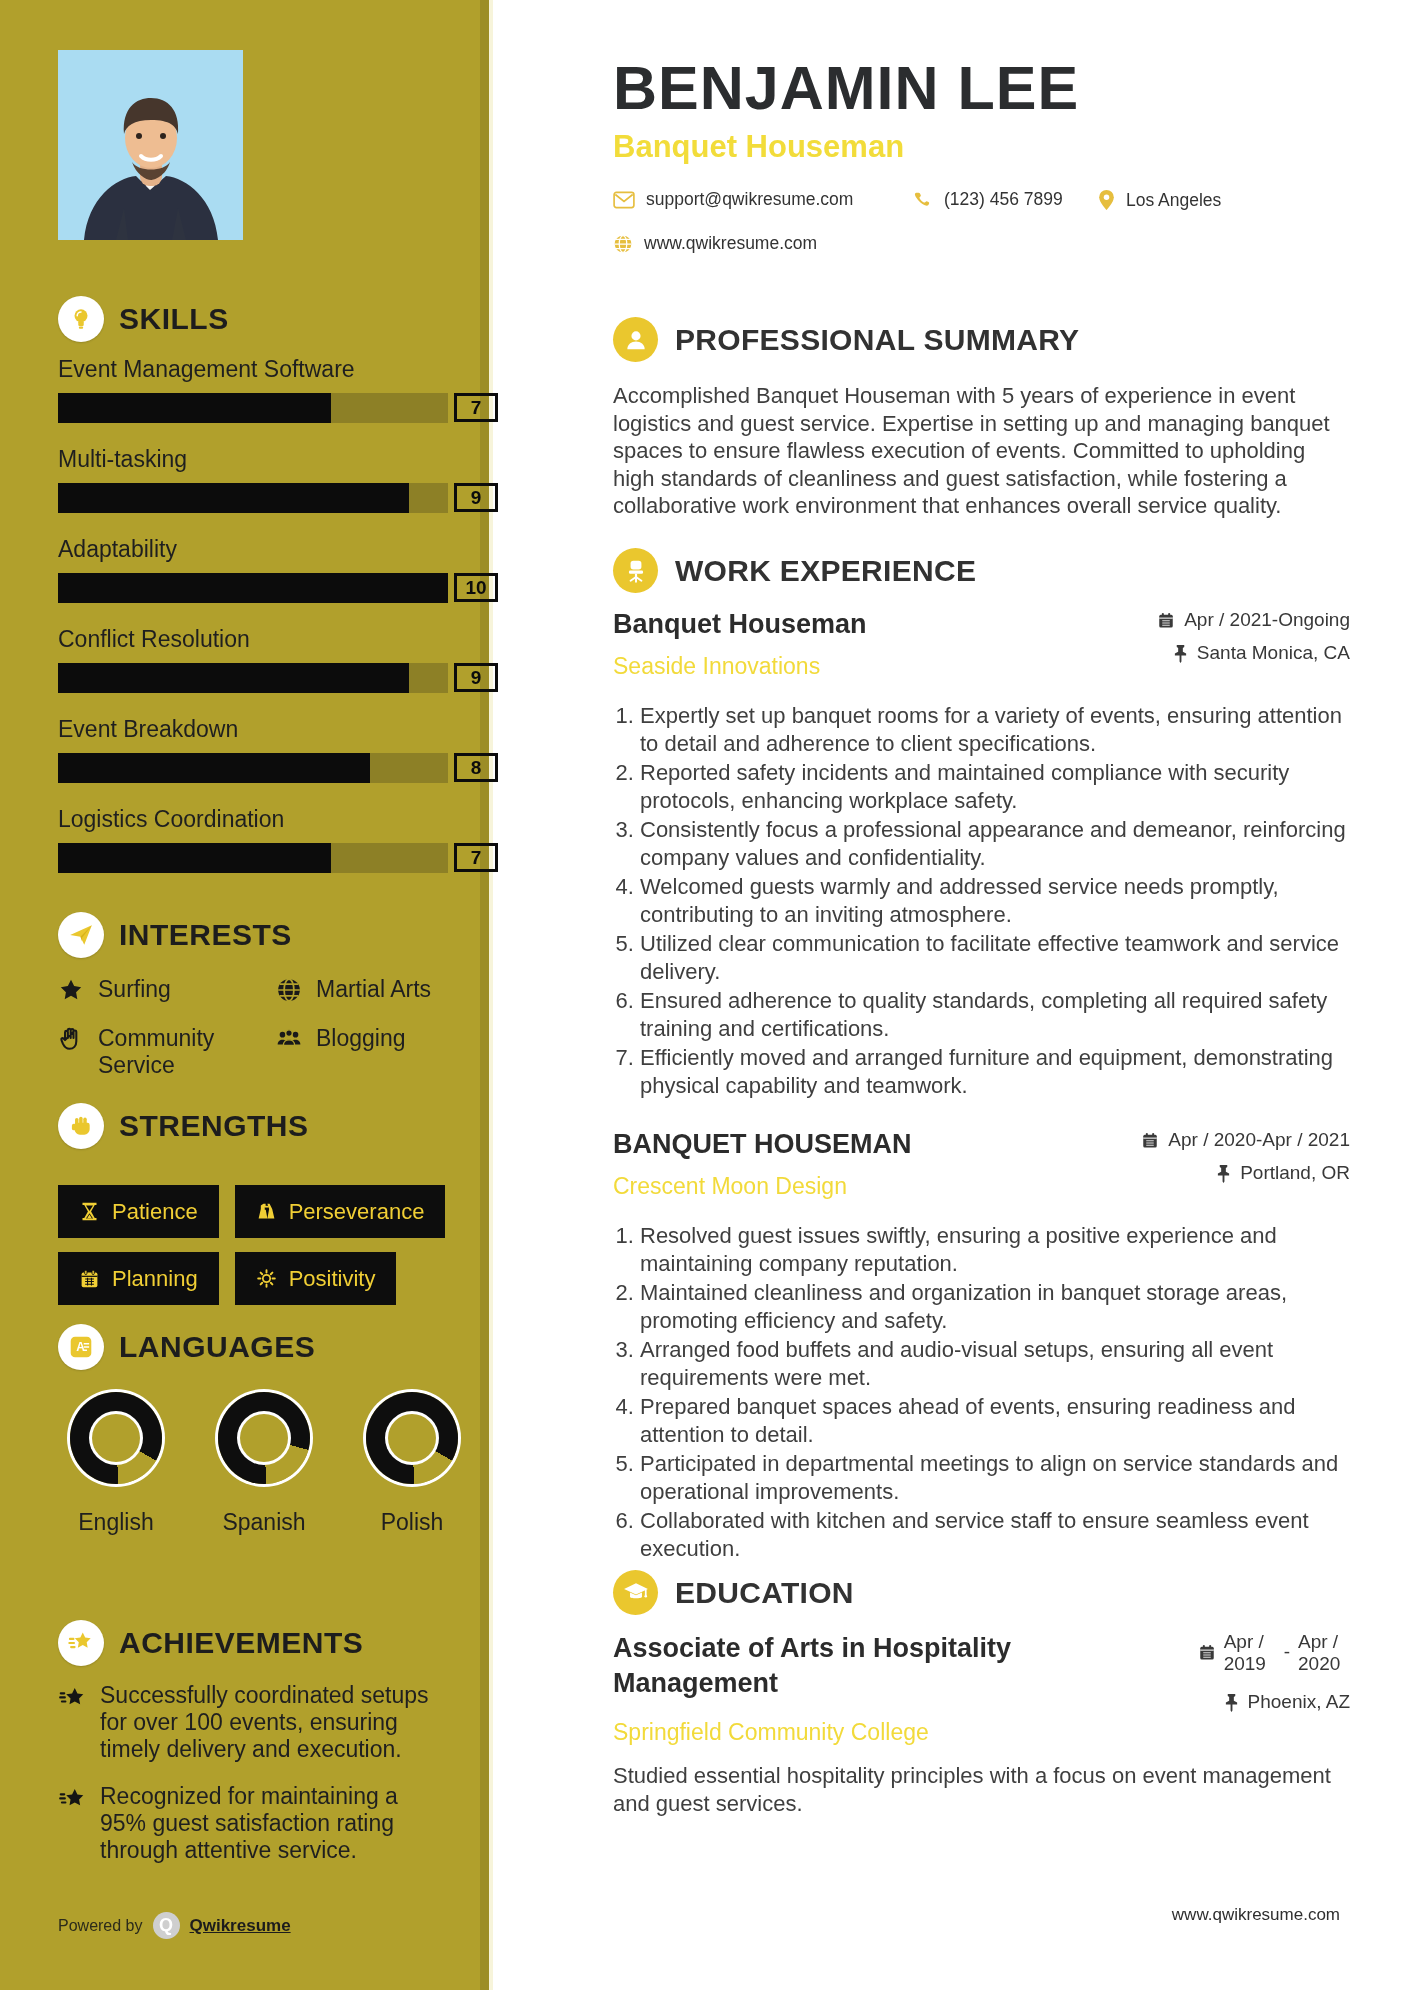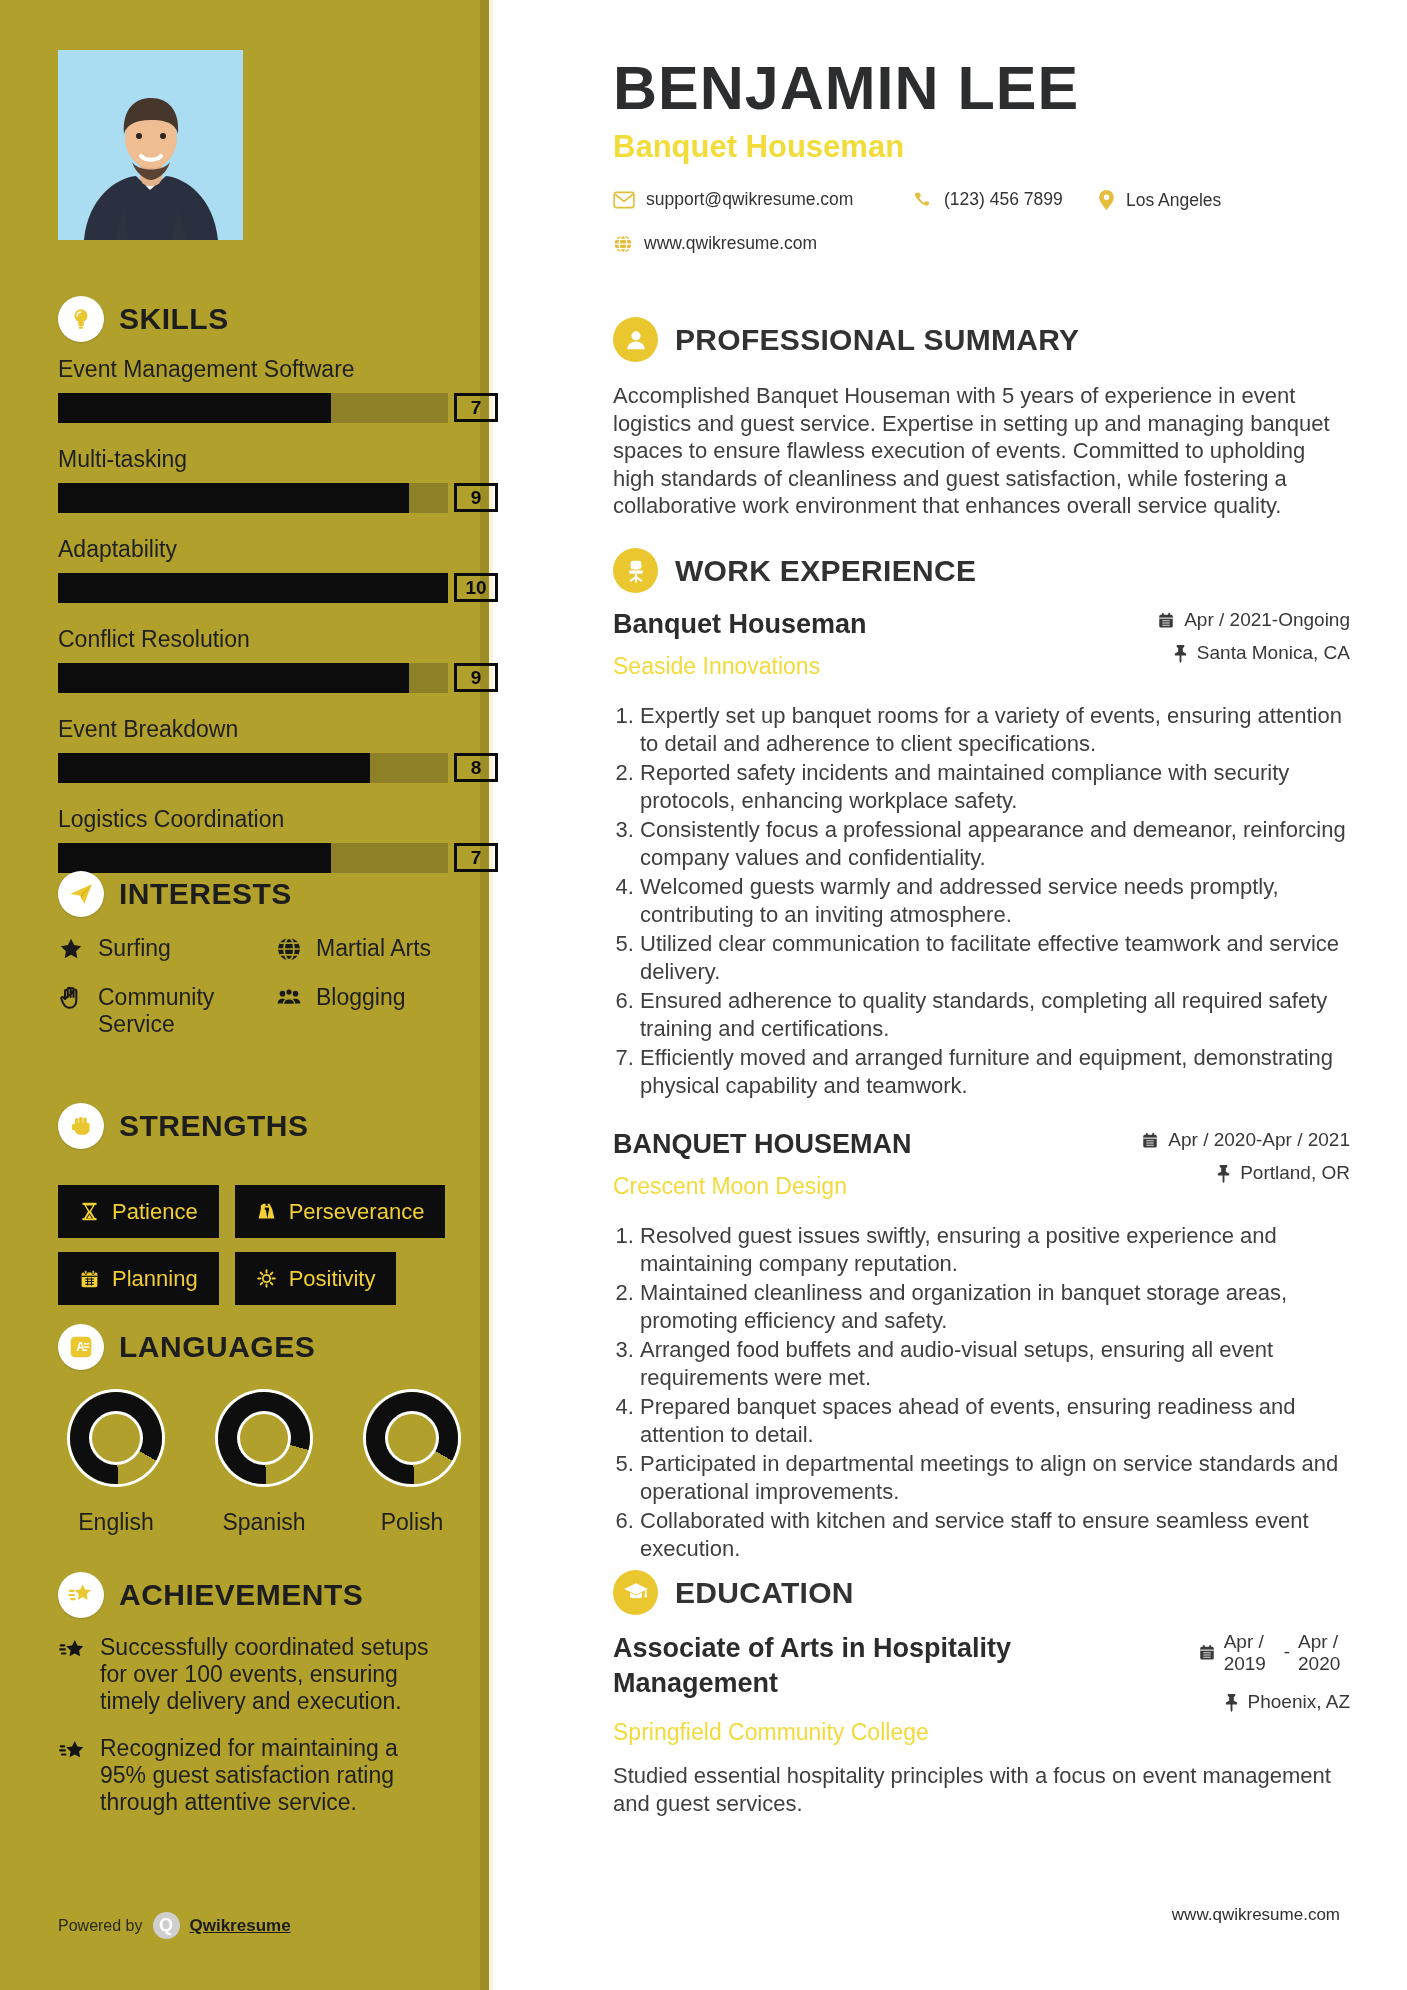--- a/index.html
+++ b/index.html
@@ -189,21 +189,21 @@
             <div class="bar-row">
               <div class="bar-track">
                 <div class="bar-fill"></div>
               </div>
               <div class="bar-score">7</div>
             </div>
           </div>
         </div>
     </section>
 
-    <section class="s-section" style="top:871px">
+    <section class="s-section" style="top:912px">
       <div class="s-head">
         <span class="s-circle">
           <svg width="26" height="26" viewBox="0 0 24 24">
               <path d="M2 12 L22 3 L15 21 L11.5 13.5 Z" fill="#eac72e"></path>
               <path d="M11.5 13.5 L22 3 L13 14.5 L13 18 Z" fill="#d9b21a"></path>
             </svg>
         </span>
         <h2>INTERESTS</h2>
       </div>
       <div class="int-grid">
@@ -316,21 +316,21 @@
             <div class="donut"></div>
             <div class="lang-label">Spanish</div>
           </div>
           <div class="lang" style="--percent: 84;">
             <div class="donut"></div>
             <div class="lang-label">Polish</div>
           </div>
         </div>
     </section>
 
-    <section class="s-section" style="top:1572px">
+    <section class="s-section" style="top:1620px">
       <div class="s-head">
         <span class="s-circle">
           <svg width="28" height="28" viewBox="0 0 24 24">
               <path d="M13.5 3l2.1 4.3 4.7.7-3.4 3.3.8 4.7-4.2-2.2-4.2 2.2.8-4.7-3.4-3.3 4.7-.7z" fill="#eac72e"></path>
               <g stroke="#eac72e" stroke-width="1.8" stroke-linecap="round">
                 <path d="M2.5 8.5h3M2 12h4M3.5 15.5h3"></path>
               </g>
             </svg>
         </span>
         <h2>ACHIEVEMENTS</h2>

